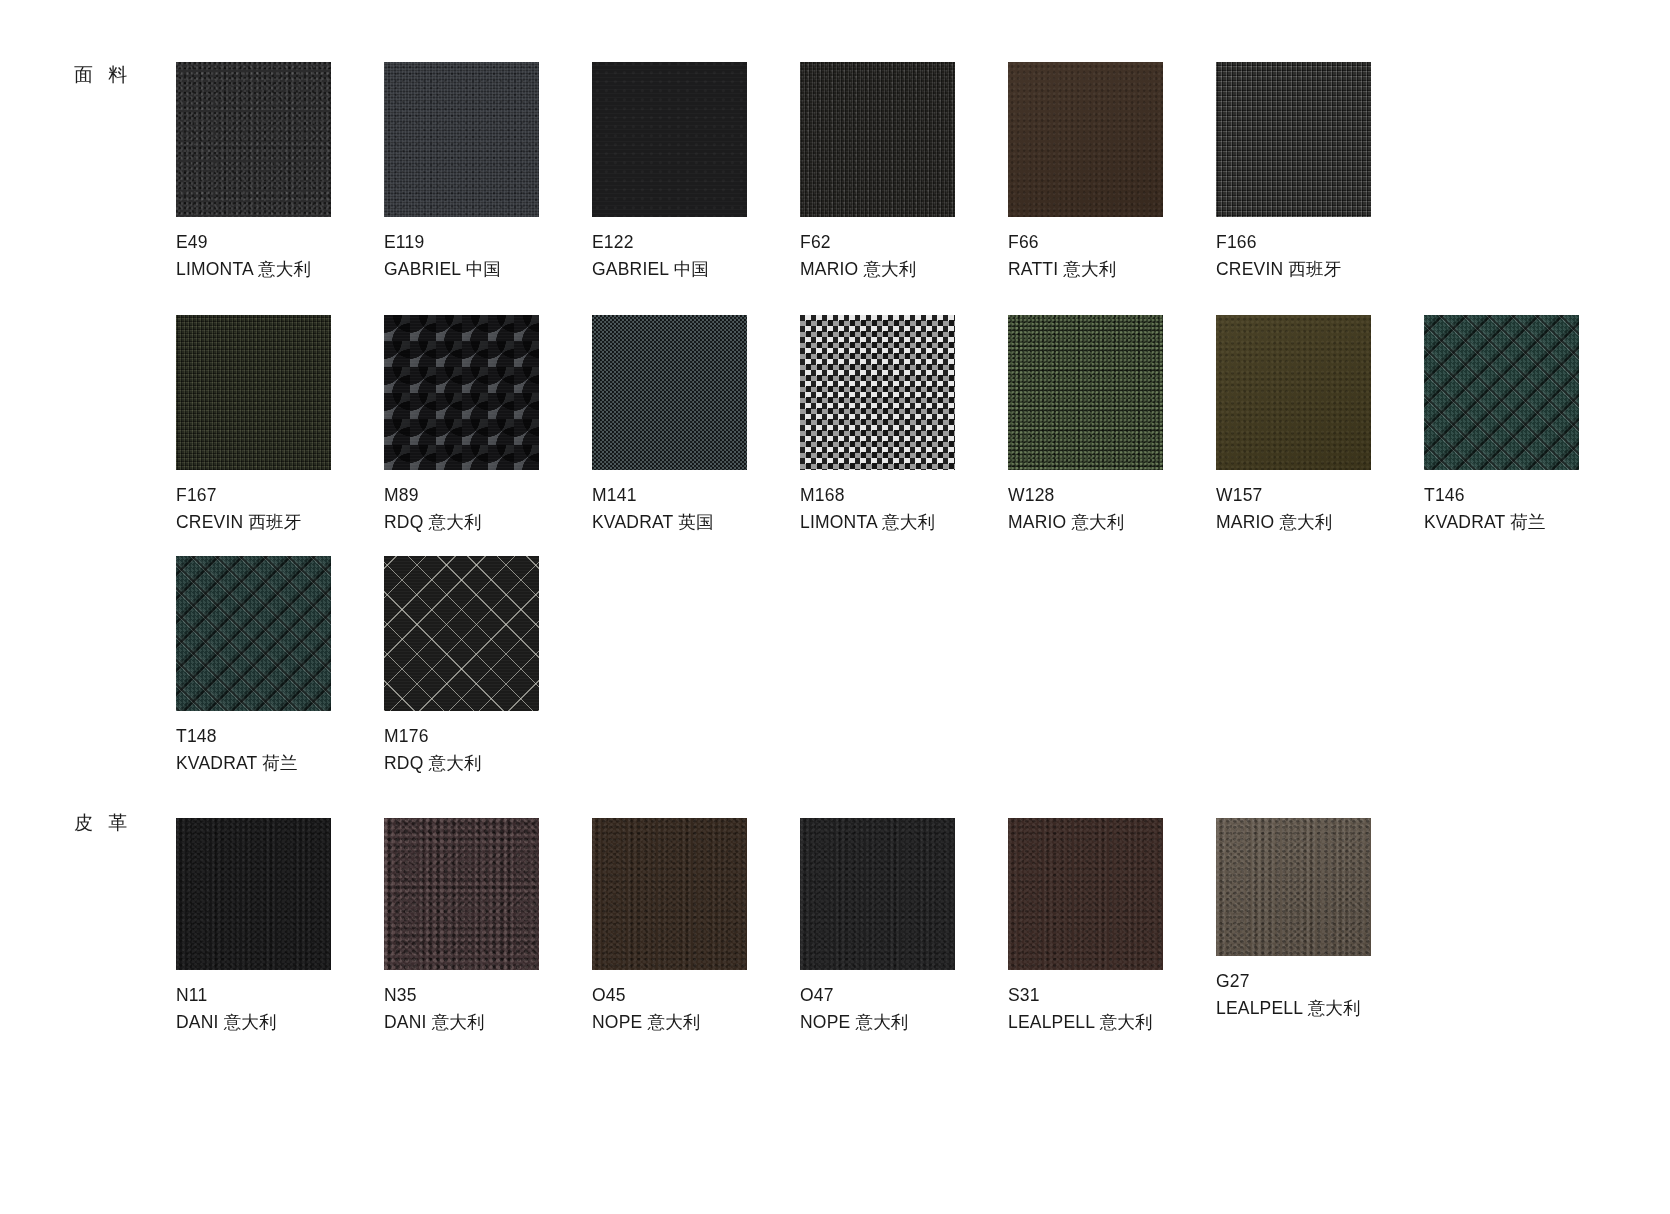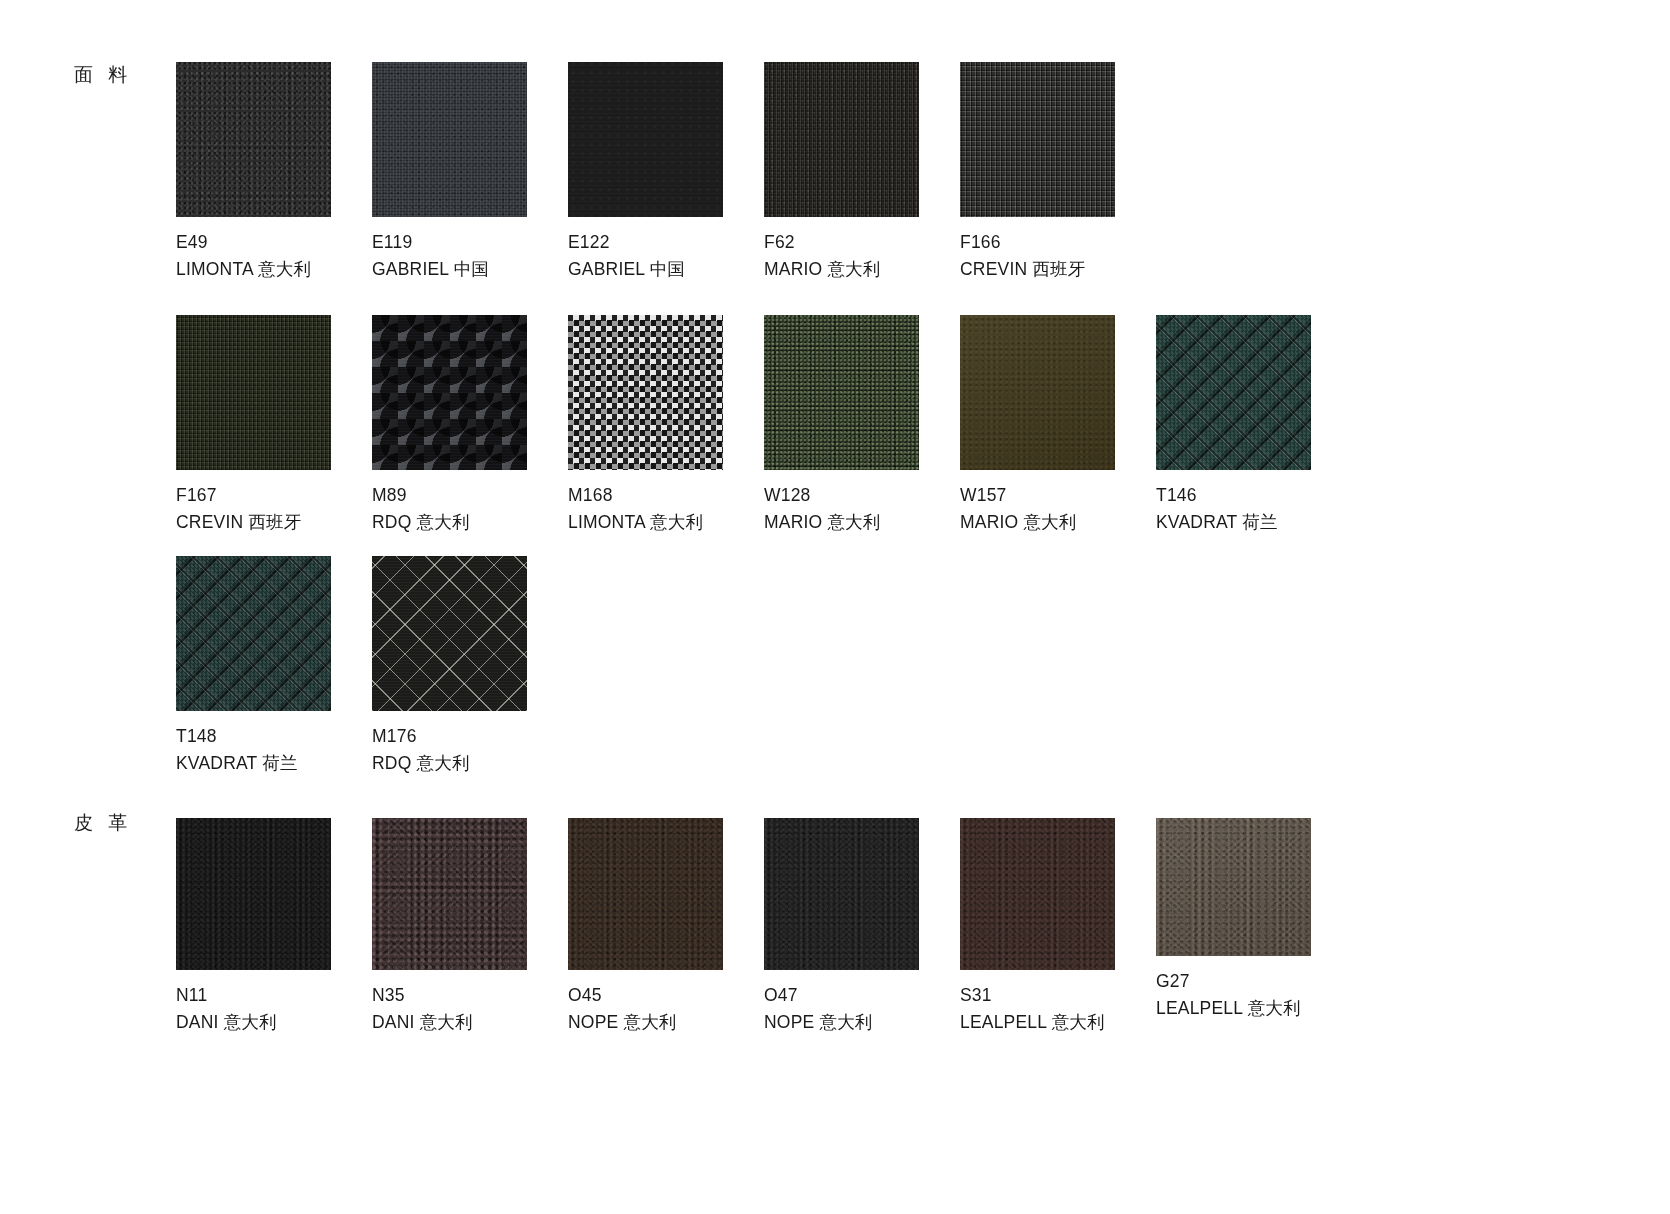--- a/index.html
+++ b/index.html
@@ -27,21 +27,21 @@
     white-space: nowrap;
   }
   #hdr-fabric { left: 74px; top: 62px; }
   #hdr-leather { left: 74px; top: 810px; }
 
   
   .row {
     position: absolute;
     left: 176px;
     display: flex;
-    gap: 0px;
+    gap: 12px;
   }
   .cell {
     width: 196px;
     flex: 0 0 196px;
     position: relative;
   }
   .swatch {
     width: 155px;
     height: 155px;
     position: relative;
@@ -288,20 +288,27 @@
         <div class="lbl lbl-maker">GABRIEL 中国</div>
       </div>
       <div class="cell">
         <div class="swatch" style="background-color: rgb(31, 30, 27);">
           <div class="tx t-f62"></div>
         </div>
         <div class="lbl lbl-code">F62</div>
         <div class="lbl lbl-maker">MARIO 意大利</div>
       </div>
       <div class="cell">
+        <div class="swatch" style="background-color: rgb(61, 45, 33);">
+          <div class="tx t-f66"></div>
+        </div>
+        <div class="lbl lbl-code">F66</div>
+        <div class="lbl lbl-maker">RATTI 意大利</div>
+      </div>
+      <div class="cell">
         <div class="swatch" style="background-color: rgb(46, 46, 44);">
           <div class="tx t-f166"></div>
         </div>
         <div class="lbl lbl-code">F166</div>
         <div class="lbl lbl-maker">CREVIN 西班牙</div>
       </div>
     </div>
   <div class="row" id="row-f2">
       <div class="cell">
         <div class="swatch" style="background-color: rgb(38, 41, 31);">
@@ -311,20 +318,27 @@
         <div class="lbl lbl-maker">CREVIN 西班牙</div>
       </div>
       <div class="cell">
         <div class="swatch" style="background-color: rgb(74, 77, 82);">
           <div class="tx t-m89"></div>
         </div>
         <div class="lbl lbl-code">M89</div>
         <div class="lbl lbl-maker">RDQ 意大利</div>
       </div>
       <div class="cell">
+        <div class="swatch" style="background-color: rgb(44, 53, 56);">
+          <div class="tx t-m141"></div>
+        </div>
+        <div class="lbl lbl-code">M141</div>
+        <div class="lbl lbl-maker">KVADRAT 英国</div>
+      </div>
+      <div class="cell">
         <div class="swatch" style="background-color: rgb(26, 26, 26);">
           <div class="tx t-m168"></div>
         </div>
         <div class="lbl lbl-code">M168</div>
         <div class="lbl lbl-maker">LIMONTA 意大利</div>
       </div>
       <div class="cell">
         <div class="swatch" style="background-color: rgb(47, 58, 40);">
           <div class="tx t-w128"></div>
         </div>

